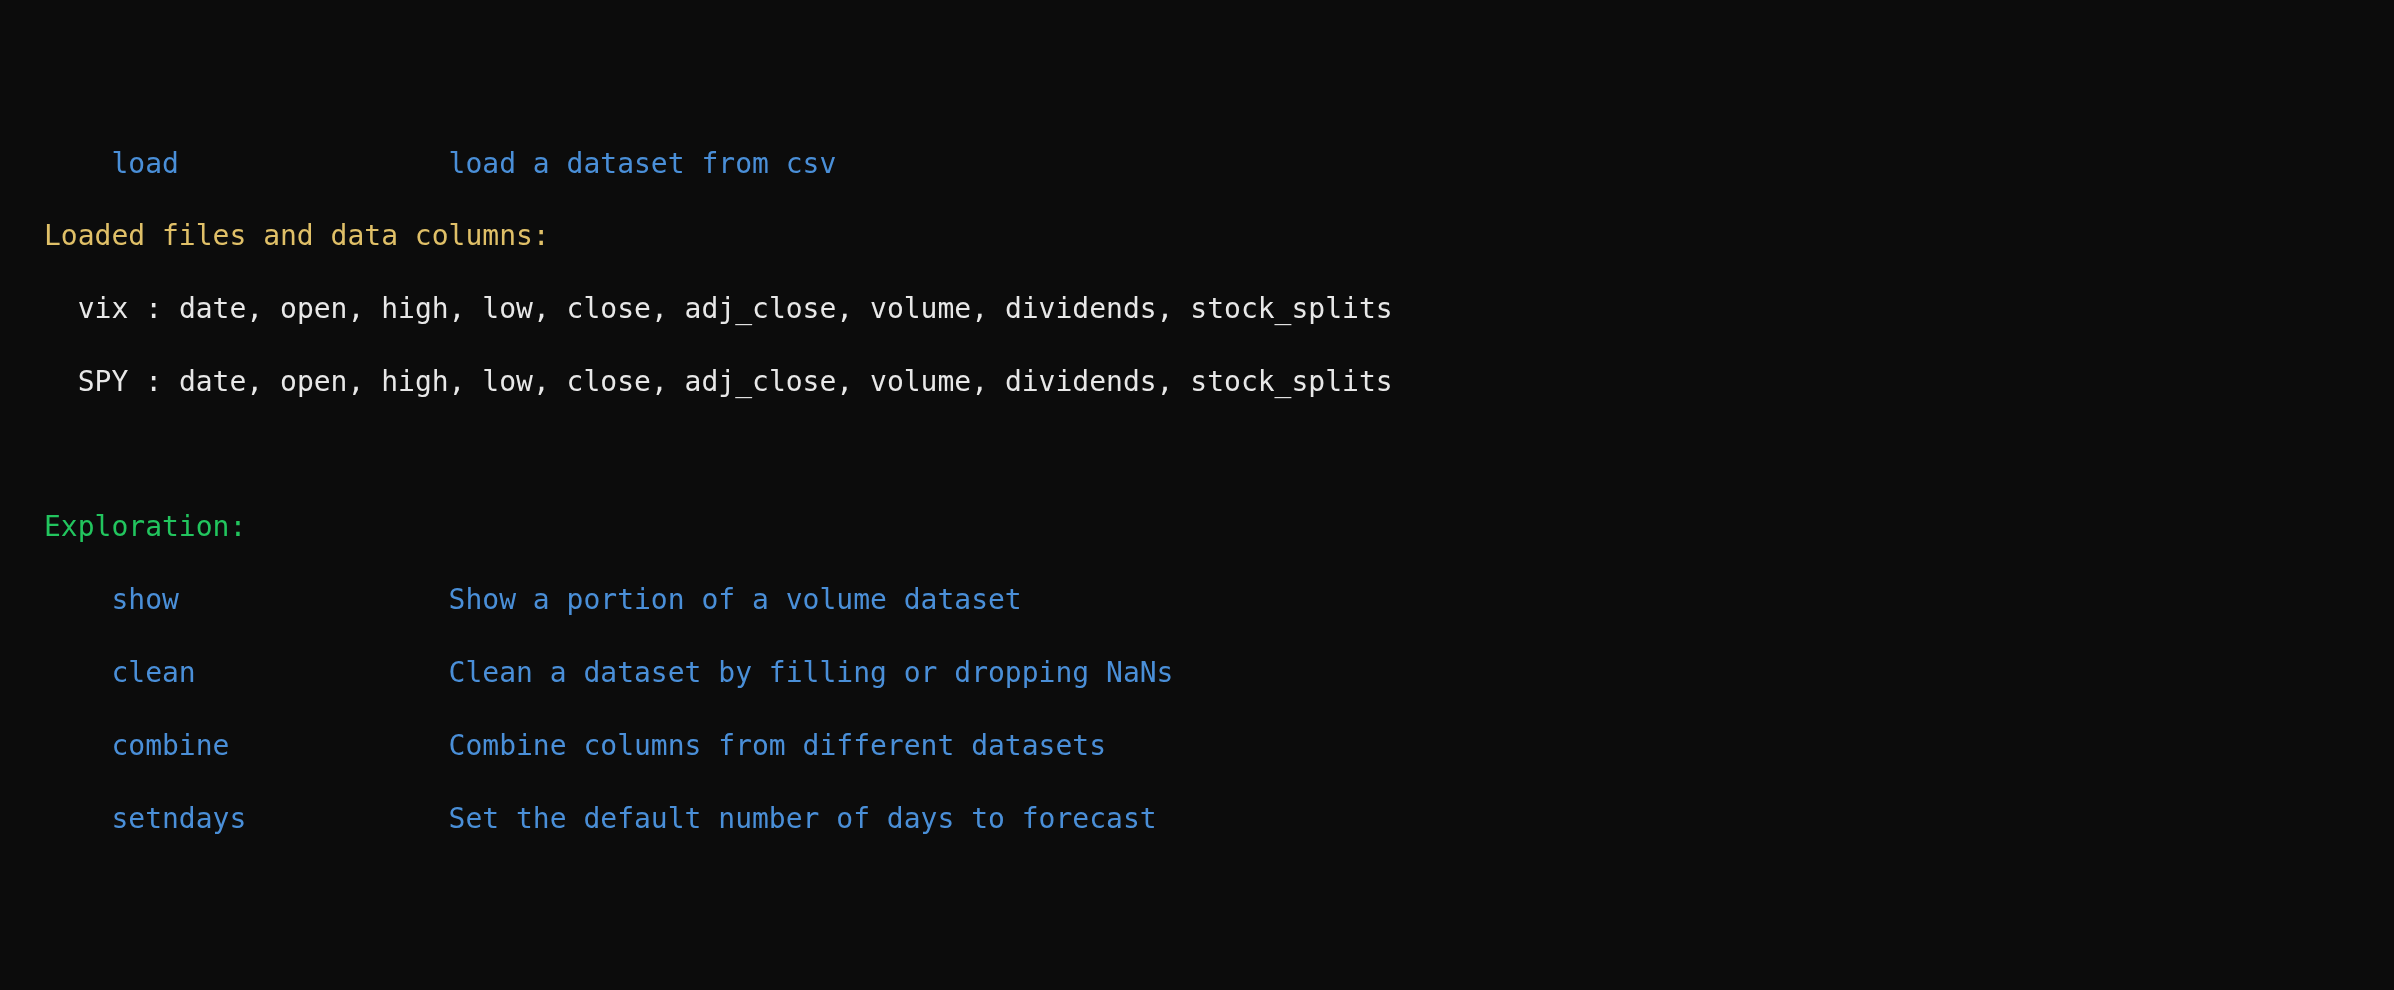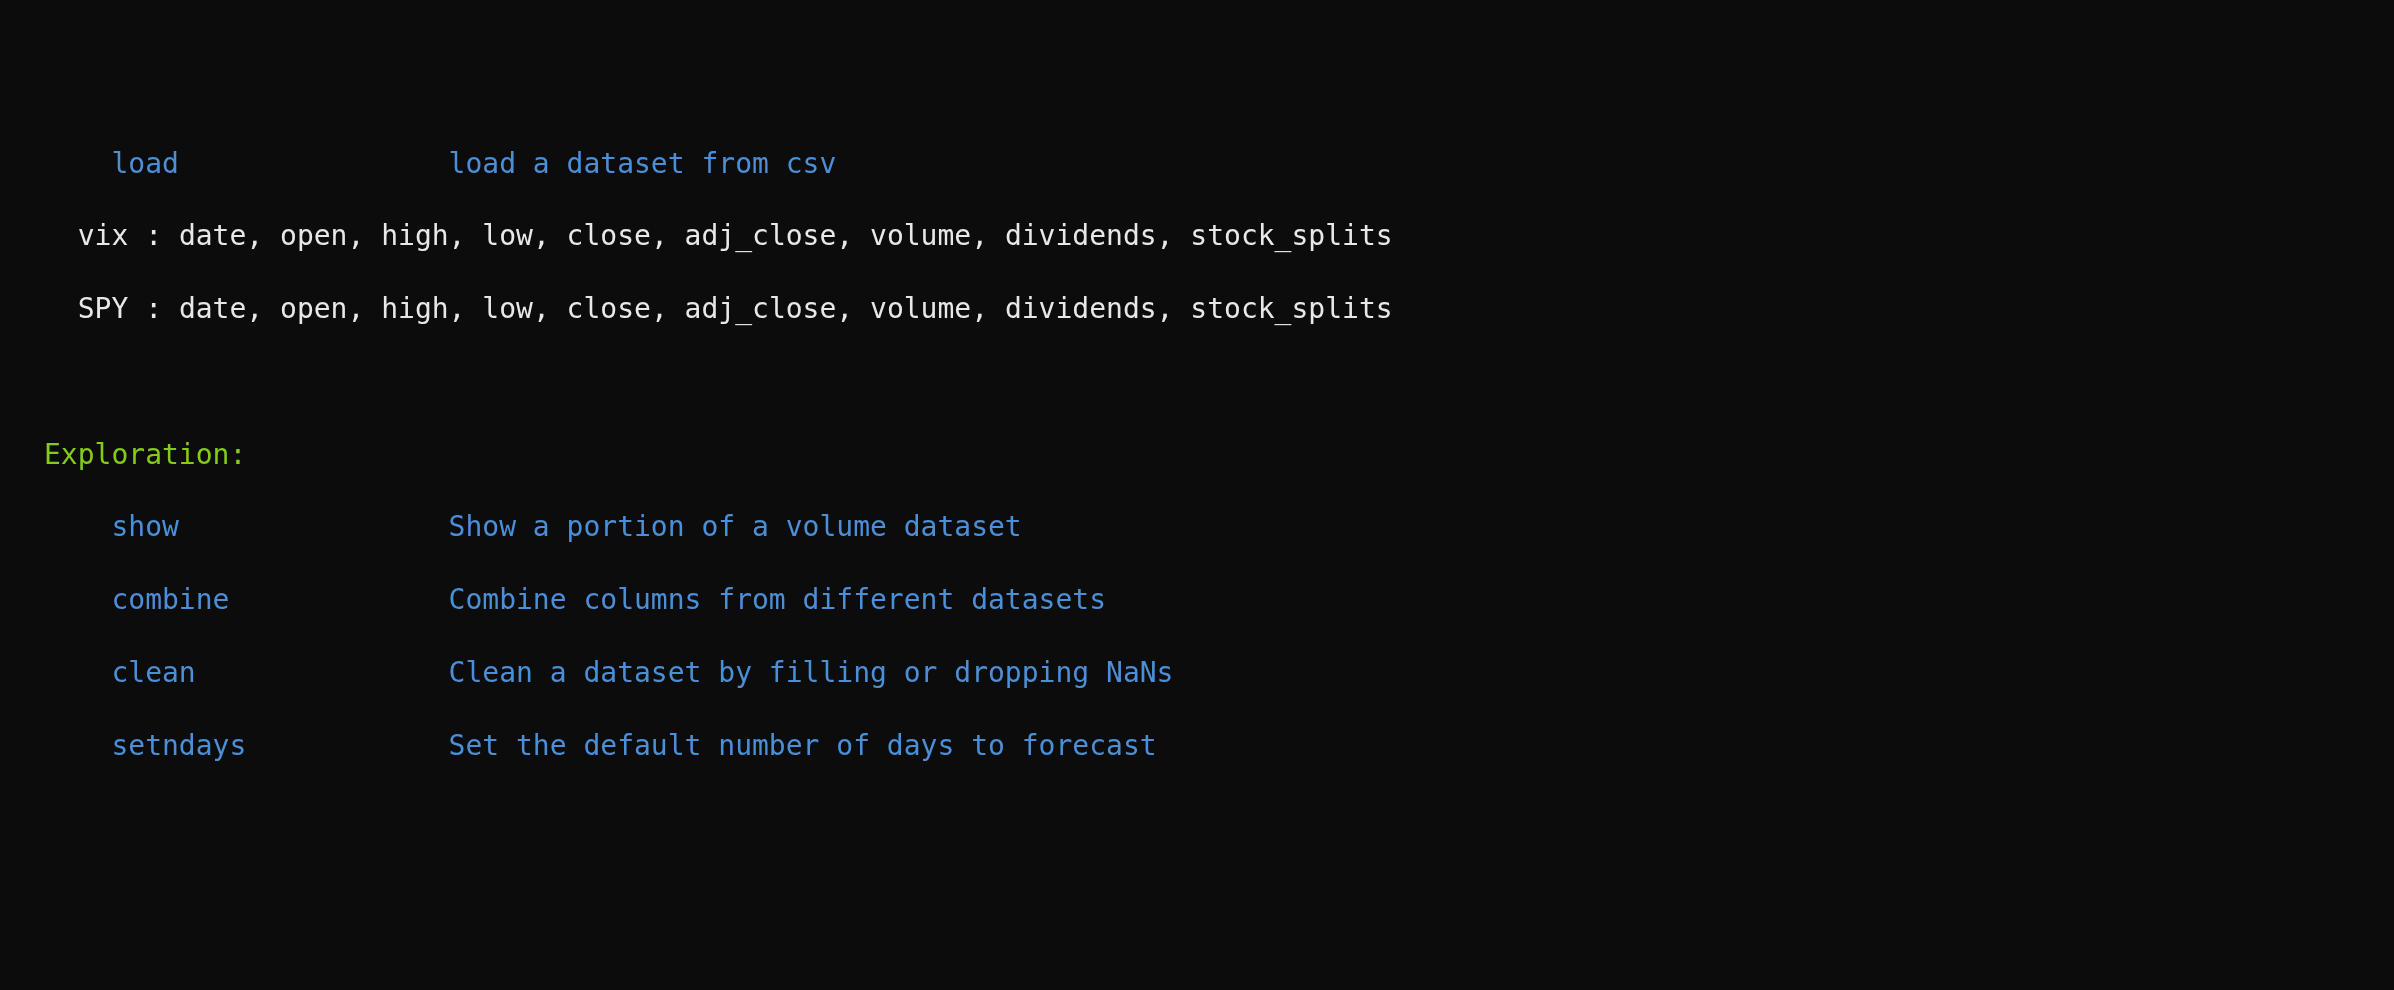--- a/index.html
+++ b/index.html
@@ -20,47 +20,48 @@
     .terminal {
       padding: 0;
     }
     .blue {
       color: #4a8fd8;
     }
     .yellow {
       color: #e0c068;
     }
     .orange {
-      color: #84cc16;
+      color: #22c55e;
     }
     .white {
       color: #e8e8e8;
     }
     .line {
       display: block;
       padding-left: 44px;
     }
     .cmd-name {
       display: inline-block;
       min-width: 20ch;
     }
   </style>
 </head>
 <body>
 
 
 
 <div class="terminal"><span class="line">    <span class="blue cmd-name">load</span><span class="blue">load a dataset from csv</span></span>
+<span class="line yellow">Loaded files and data columns:</span>
 <span class="line white">  <span>vix</span> : <span>date, open, high, low, close, adj_close, volume, dividends, stock_splits</span></span>
 <span class="line white">  <span>SPY</span> : <span>date, open, high, low, close, adj_close, volume, dividends, stock_splits</span></span>
 <span class="line"> </span>
 <span class="line orange">Exploration:</span>
 <span class="line">    <span class="blue cmd-name">show</span><span class="blue">Show a portion of a volume dataset</span></span>
+<span class="line">    <span class="blue cmd-name">clean</span><span class="blue">Clean a dataset by filling or dropping NaNs</span></span>
 <span class="line">    <span class="blue cmd-name">combine</span><span class="blue">Combine columns from different datasets</span></span>
-<span class="line">    <span class="blue cmd-name">clean</span><span class="blue">Clean a dataset by filling or dropping NaNs</span></span>
 <span class="line">    <span class="blue cmd-name">setndays</span><span class="blue">Set the default number of days to forecast</span></span>
 
 
 
 
 </div>
 
 
 
 

